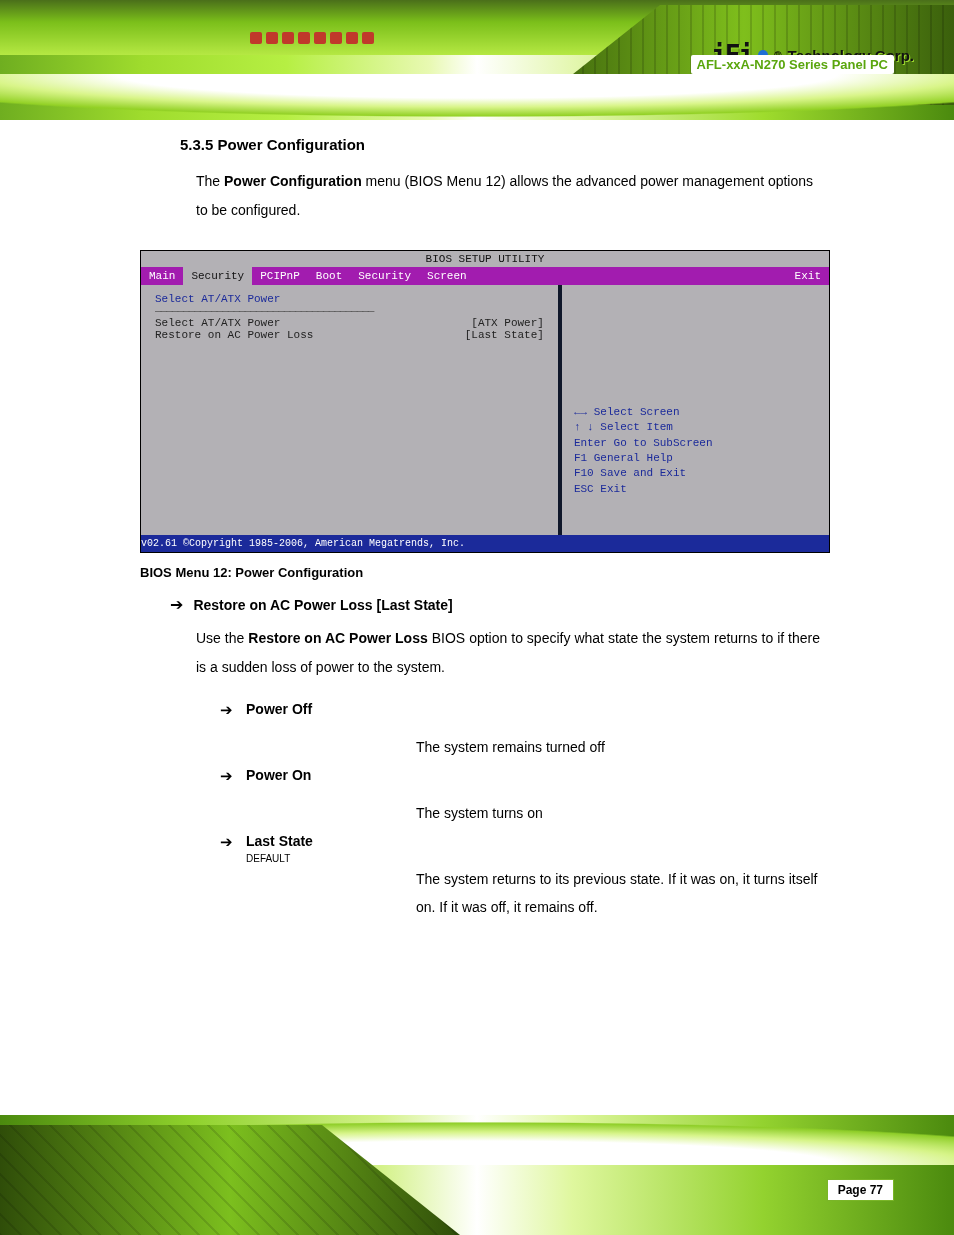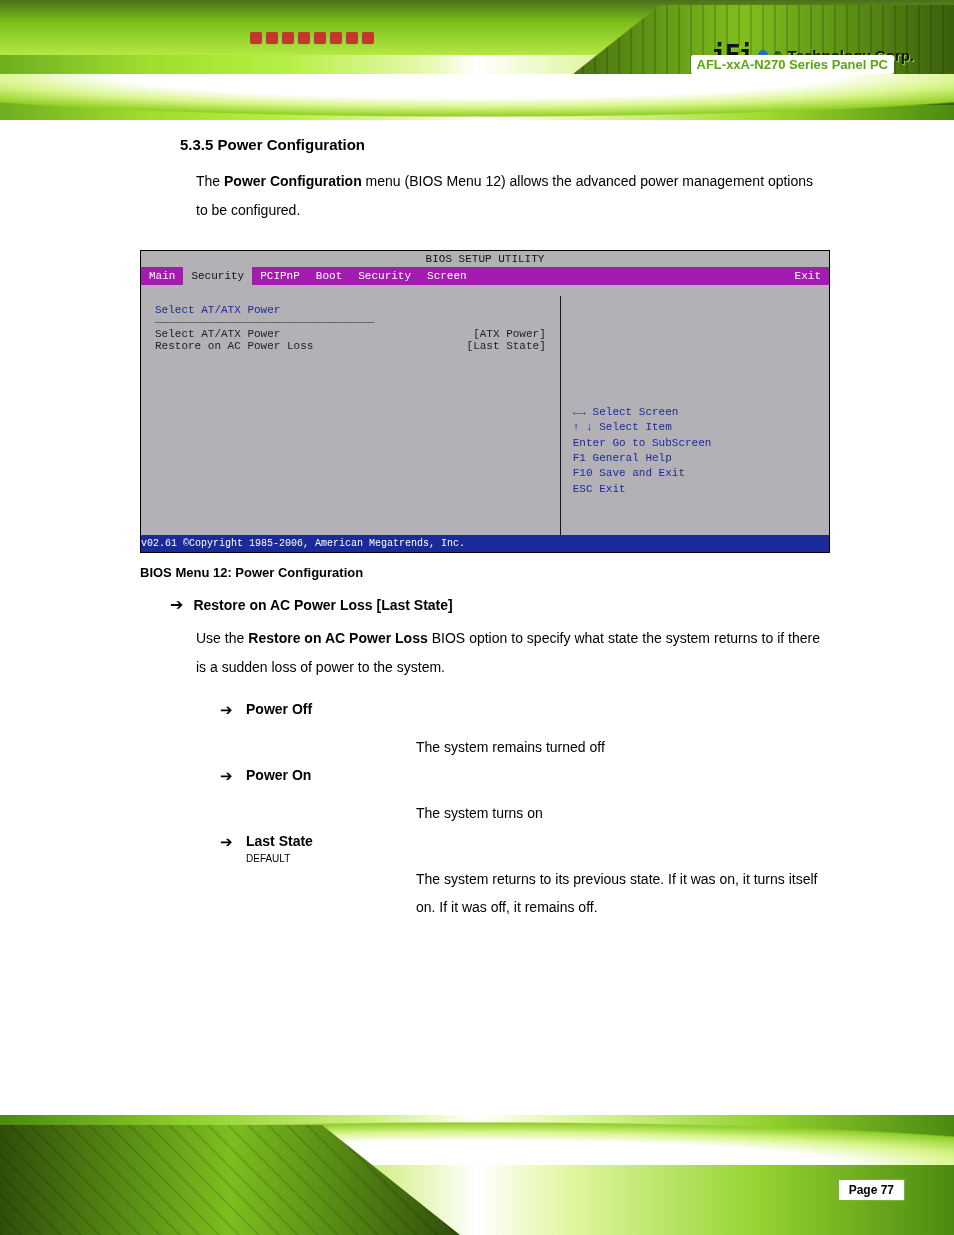--- a/index.html
+++ b/index.html
@@ -71,21 +71,21 @@
   .bios-title{
     background:#b3b1b5;color:#111;text-align:center;padding:2px 0;font-size:11px;
   }
   .bios-tabs{
     display:flex;background:#a21caf;color:#fff;justify-content:space-between;
   }
   .bios-tab{padding:3px 8px;}
   .bios-tab.wide{flex:1;}
   .bios-tab.sel{background:#b3b1b5;color:#111;}
   .bios-body{display:flex;background:#b3b1b5;color:#2c2c7a;min-height:250px;}
-  .bios-left{flex:1.6;padding:8px 14px;border-right:1px solid #0f172a;margin-top:11px;}
+  .bios-left{flex:1.6;padding:8px 14px;border-right:4px solid #0f172a;}
   .bios-right{flex:1;padding:10px 12px;color:#1b2a9a;}
   .bios-left .bhead{color:#1b2a9a;}
   .bios-left .sep{letter-spacing:-1px;color:#555;white-space:nowrap;overflow:hidden;}
   .bios-left .row{display:flex;justify-content:space-between;color:#222;}
   .bios-left .row .v{color:#222;}
   .bios-right .hint{color:#1b2a9a;height:110px;}
   .bios-right .key{color:#1b2a9a;line-height:1.4;}
   .bios-right .arrow{color:#1b2a9a;font-weight:bold;}
   .bios-footer{background:#1b2a9a;color:#fff;padding:3px 0;font-size:10px;}
 
@@ -112,21 +112,21 @@
     background:
       repeating-linear-gradient(45deg,rgba(0,0,0,0.12) 0 2px,transparent 2px 14px),
       linear-gradient(90deg,#2f4d09,#7cbf1e,#2f4d09);
     clip-path:polygon(0 0,70% 0,100% 100%,0 100%);
   }
   .footer-curve{
     position:absolute;bottom:70px;left:0;width:954px;height:55px;
     background:radial-gradient(ellipse 900px 60px at 50% 100%,#fff 40%,#d6f488 55%,#8fce29 70%,transparent 72%);
   }
   .page-box{
-    position:absolute;bottom:34px;right:49px;background:#fff;color:#000;
+    position:absolute;bottom:34px;right:60px;background:#fff;color:#000;
     font-size:12px;font-weight:bold;padding:3px 10px;border:1px solid #7ab528;
   }
 </style>
 </head>
 <body>
 
 <div class="header-banner">
   <div class="header-top"></div>
   <div class="header-dots">
     <span></span>

